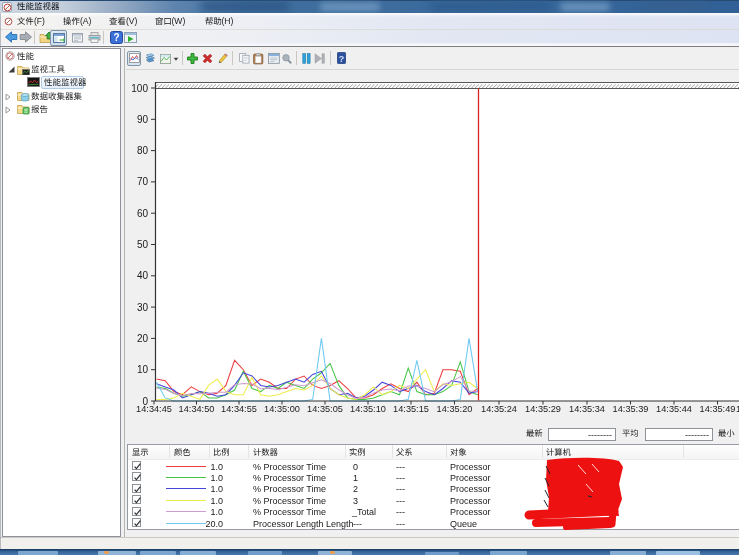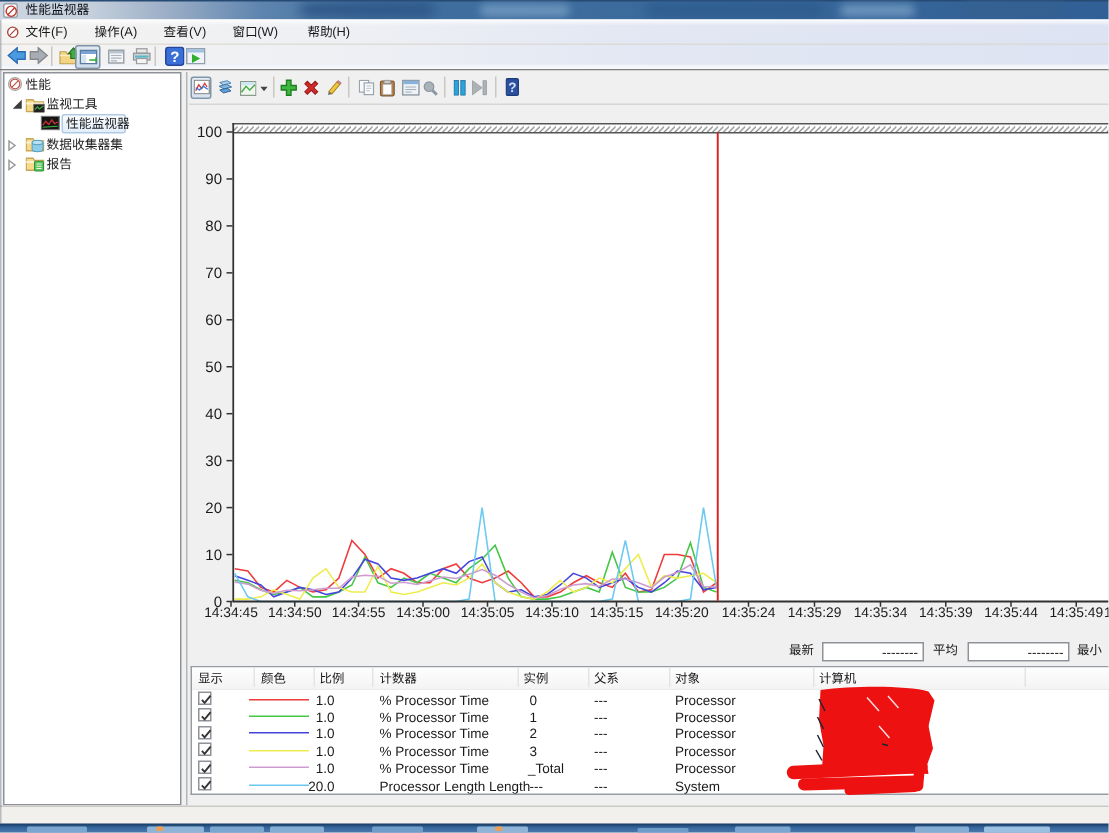--- a/index.html
+++ b/index.html
@@ -525,21 +525,21 @@
       <span style="position:absolute;left:4px;width:9px;height:9px;background:#fdfdfd;border:1px solid #8e9299;display:inline-block">
         <svg width="9" height="9" viewBox="0 0 9 9" style="position:absolute;left:0;top:0">
           <path d="M1.6,4.6 L3.4,6.6 L7.4,1.7" stroke="#333" stroke-width="1.25" fill="none"></path>
         </svg>
       </span>
       <span style="position:absolute;left:38px;top:4.5px;width:40px;height:1.2px;background:#6cc9f2"></span>
       <span style="position:absolute;left:68px;top:0.5px;width:27px;text-align:right">20.0</span>
       <span style="position:absolute;left:125px;top:0.5px">Processor Length Length</span>
       <span style="position:absolute;left:225px;top:0.5px">---</span>
       <span style="position:absolute;left:268px;top:0.5px">---</span>
-      <span style="position:absolute;left:322px;top:0.5px">System</span>
+      <span style="position:absolute;left:322px;top:0.5px">Queue</span>
     </div>
   </div>
 <svg style="position:absolute;left:520px;top:452px" width="145" height="85">
 <path d="M27,8 C50,5 85,5 99,9 L103,15 L99,32 L102,47 L98,58 L99,64 L60,62.5 L28,60.5 L29,45 L26,28 Z" fill="#ee1111"></path>
 <g stroke="#ee1111" fill="none" stroke-linecap="round">
 <path d="M9,63 L94,59" stroke-width="9"></path>
 <path d="M16,71 L90,69" stroke-width="8"></path>
 <path d="M46,75 L90,73" stroke-width="6"></path>
 <path d="M97,13 L92,72" stroke-width="7"></path>
 </g>

